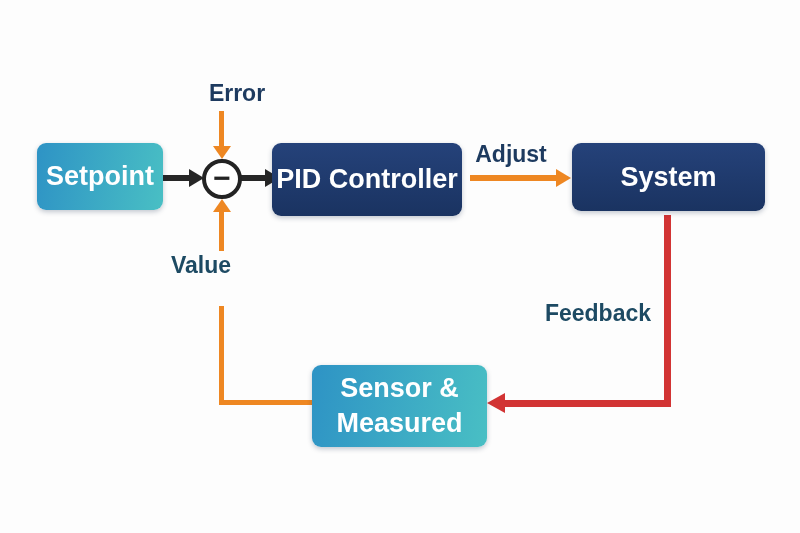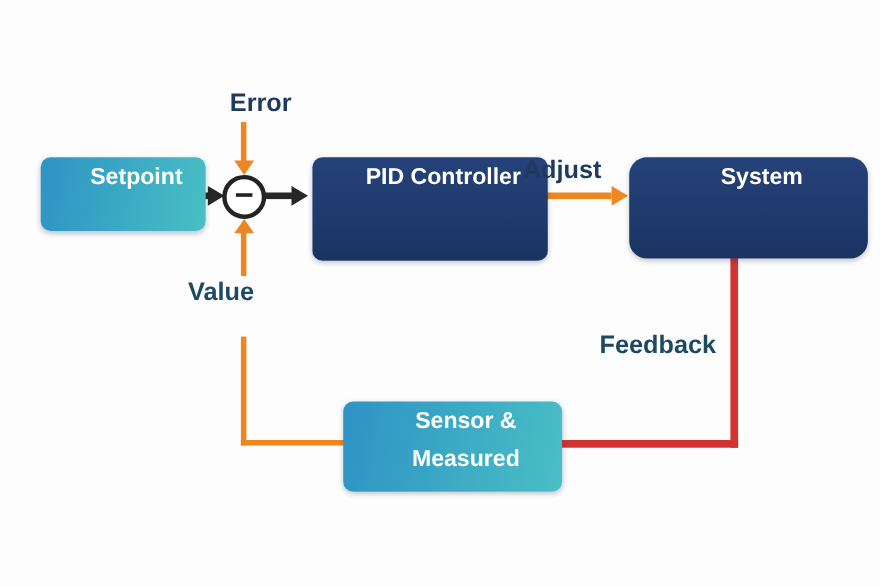--- a/index.html
+++ b/index.html
@@ -14,39 +14,38 @@
     background: var(--color-background, #fdfdfd);
     overflow: hidden;
   }
   
   .node {
     position: absolute;
     border-radius: 9px;
     display: flex;
     flex-direction: column;
     align-items: center;
-    justify-content: flex-start;
+    justify-content: center;
     color: var(--color-box-text, #fff);
     font-weight: 700;
-    font-size: 21px;
+    font-size: 27px;
     text-align: center;
     box-shadow: 0 2px 5px rgba(20, 40, 70, 0.25);
     z-index: 2;
     line-height: 35px;
-    padding-left: 24px;
   }
   .node--navy {
     background: linear-gradient(180deg, var(--color-navy-box-top, #25427a), var(--color-navy-box-bottom, #1a3361));
   }
   .node--teal {
     background: linear-gradient(100deg, var(--color-teal-start, #2e93c5), var(--color-teal-end, #49bfc4));
   }
   .node--setpoint { left: 37px;  top: 143px; width: 126px; height: 67px; }
-  .node--pid      { left: 284px; top: 143px; width: 190px; height: 94px; }
-  .node--system   { left: 572px; top: 143px; width: 193px; height: 92px; border-radius: 16px; }
+  .node--pid      { left: 272px; top: 143px; width: 190px; height: 73px; }
+  .node--system   { left: 572px; top: 143px; width: 193px; height: 68px; }
   .node--sensor   { left: 312px; top: 365px; width: 175px; height: 82px; }
 
   
   .junction {
     position: absolute;
     left: 202px; top: 159px;
     width: 32px; height: 32px;
     background: #ffffff;
     border: 4px solid var(--color-junction-border, #232323);
     border-radius: 50%;

